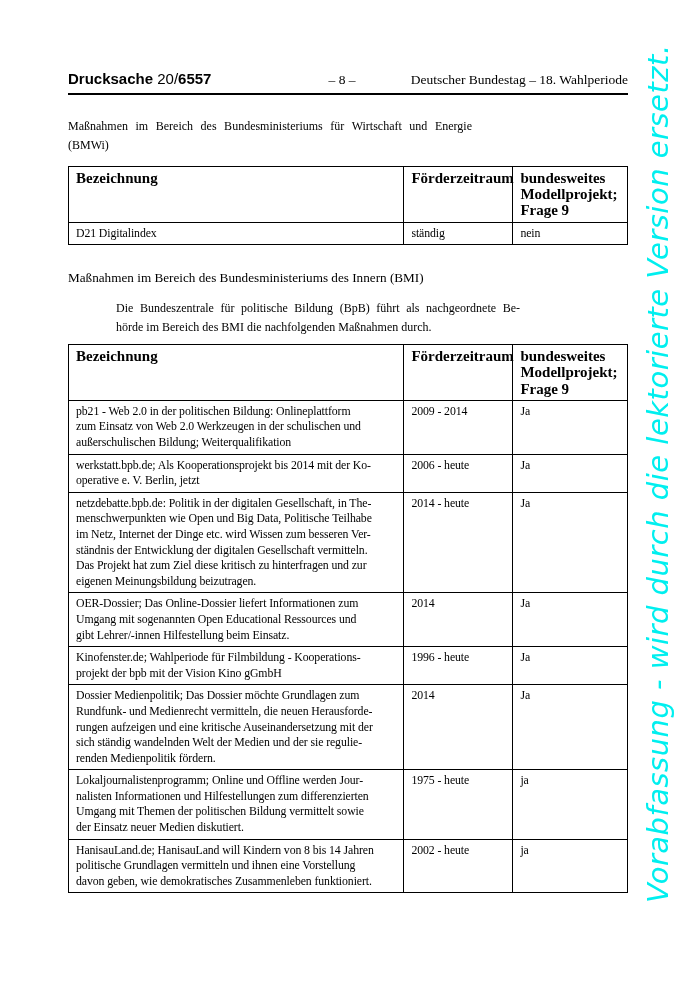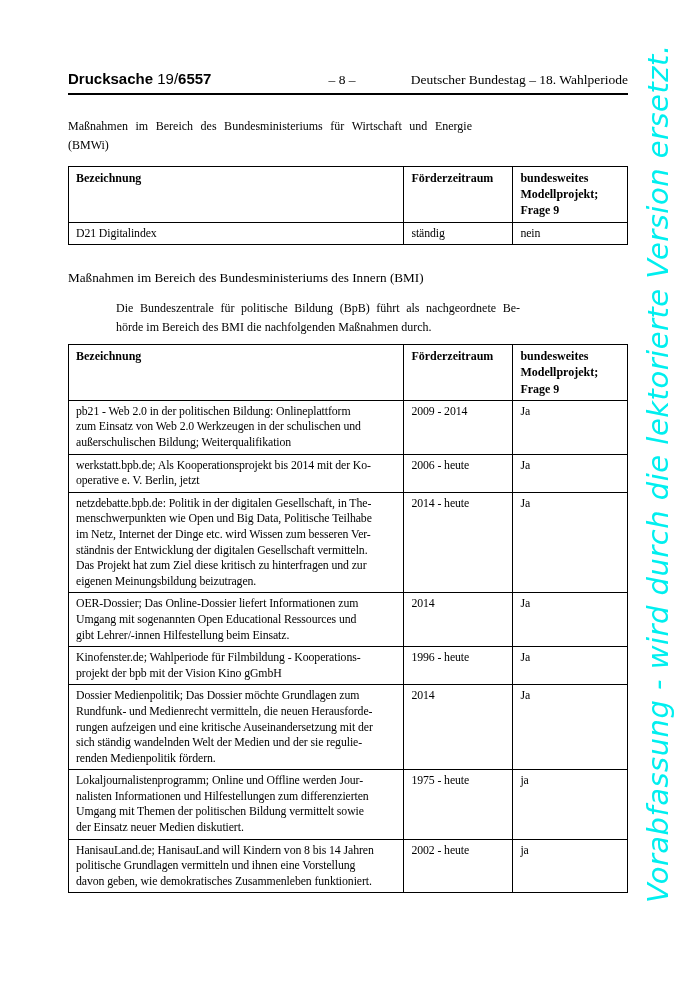--- a/index.html
+++ b/index.html
@@ -64,21 +64,21 @@
   }
   table.data-table th, table.data-table td {
     border: 1px solid #000;
     vertical-align: top;
     text-align: left;
     padding: 3px 6px 3px 7px;
     white-space: pre-line;
   }
   table.data-table th {
     font-weight: bold;
-    font-size: 12px;
+    font-size: 15px;
     line-height: 16.2px;
     letter-spacing: 0;
   }
   th.col-bez, td.col-bez { width: 60%; }
   th.col-zeit, td.col-zeit { width: 19.5%; margin-top: 32px; }
   th.col-mod, td.col-mod { width: 20.5%; }
   th.col-bez { height: 52px; }
   .table-bmwi { margin-top: 11px; }
   .table-bmi { margin-top: 7px; }
   
@@ -94,21 +94,21 @@
     white-space: nowrap;
     letter-spacing: 0.5px;
   }
 </style>
 </head>
 <body>
 
 <div class="page">
 
   <div class="doc-header">
-    <div class="left"><span>Drucksache</span>&nbsp;<span class="num-prefix">19/</span><span>6557</span></div>
+    <div class="left"><span>Drucksache</span>&nbsp;<span class="num-prefix">20/</span><span>6557</span></div>
     <div class="center">– 8 –</div>
     <div class="right">Deutscher Bundestag – 18. Wahlperiode</div>
   </div>
 
   <div class="para intro-bmwi">
     <div class="just-line">Maßnahmen im Bereich des Bundesministeriums für Wirtschaft und Energie</div>
     <div>(BMWi)</div>
   </div>
 
   <table class="data-table table-bmwi">

